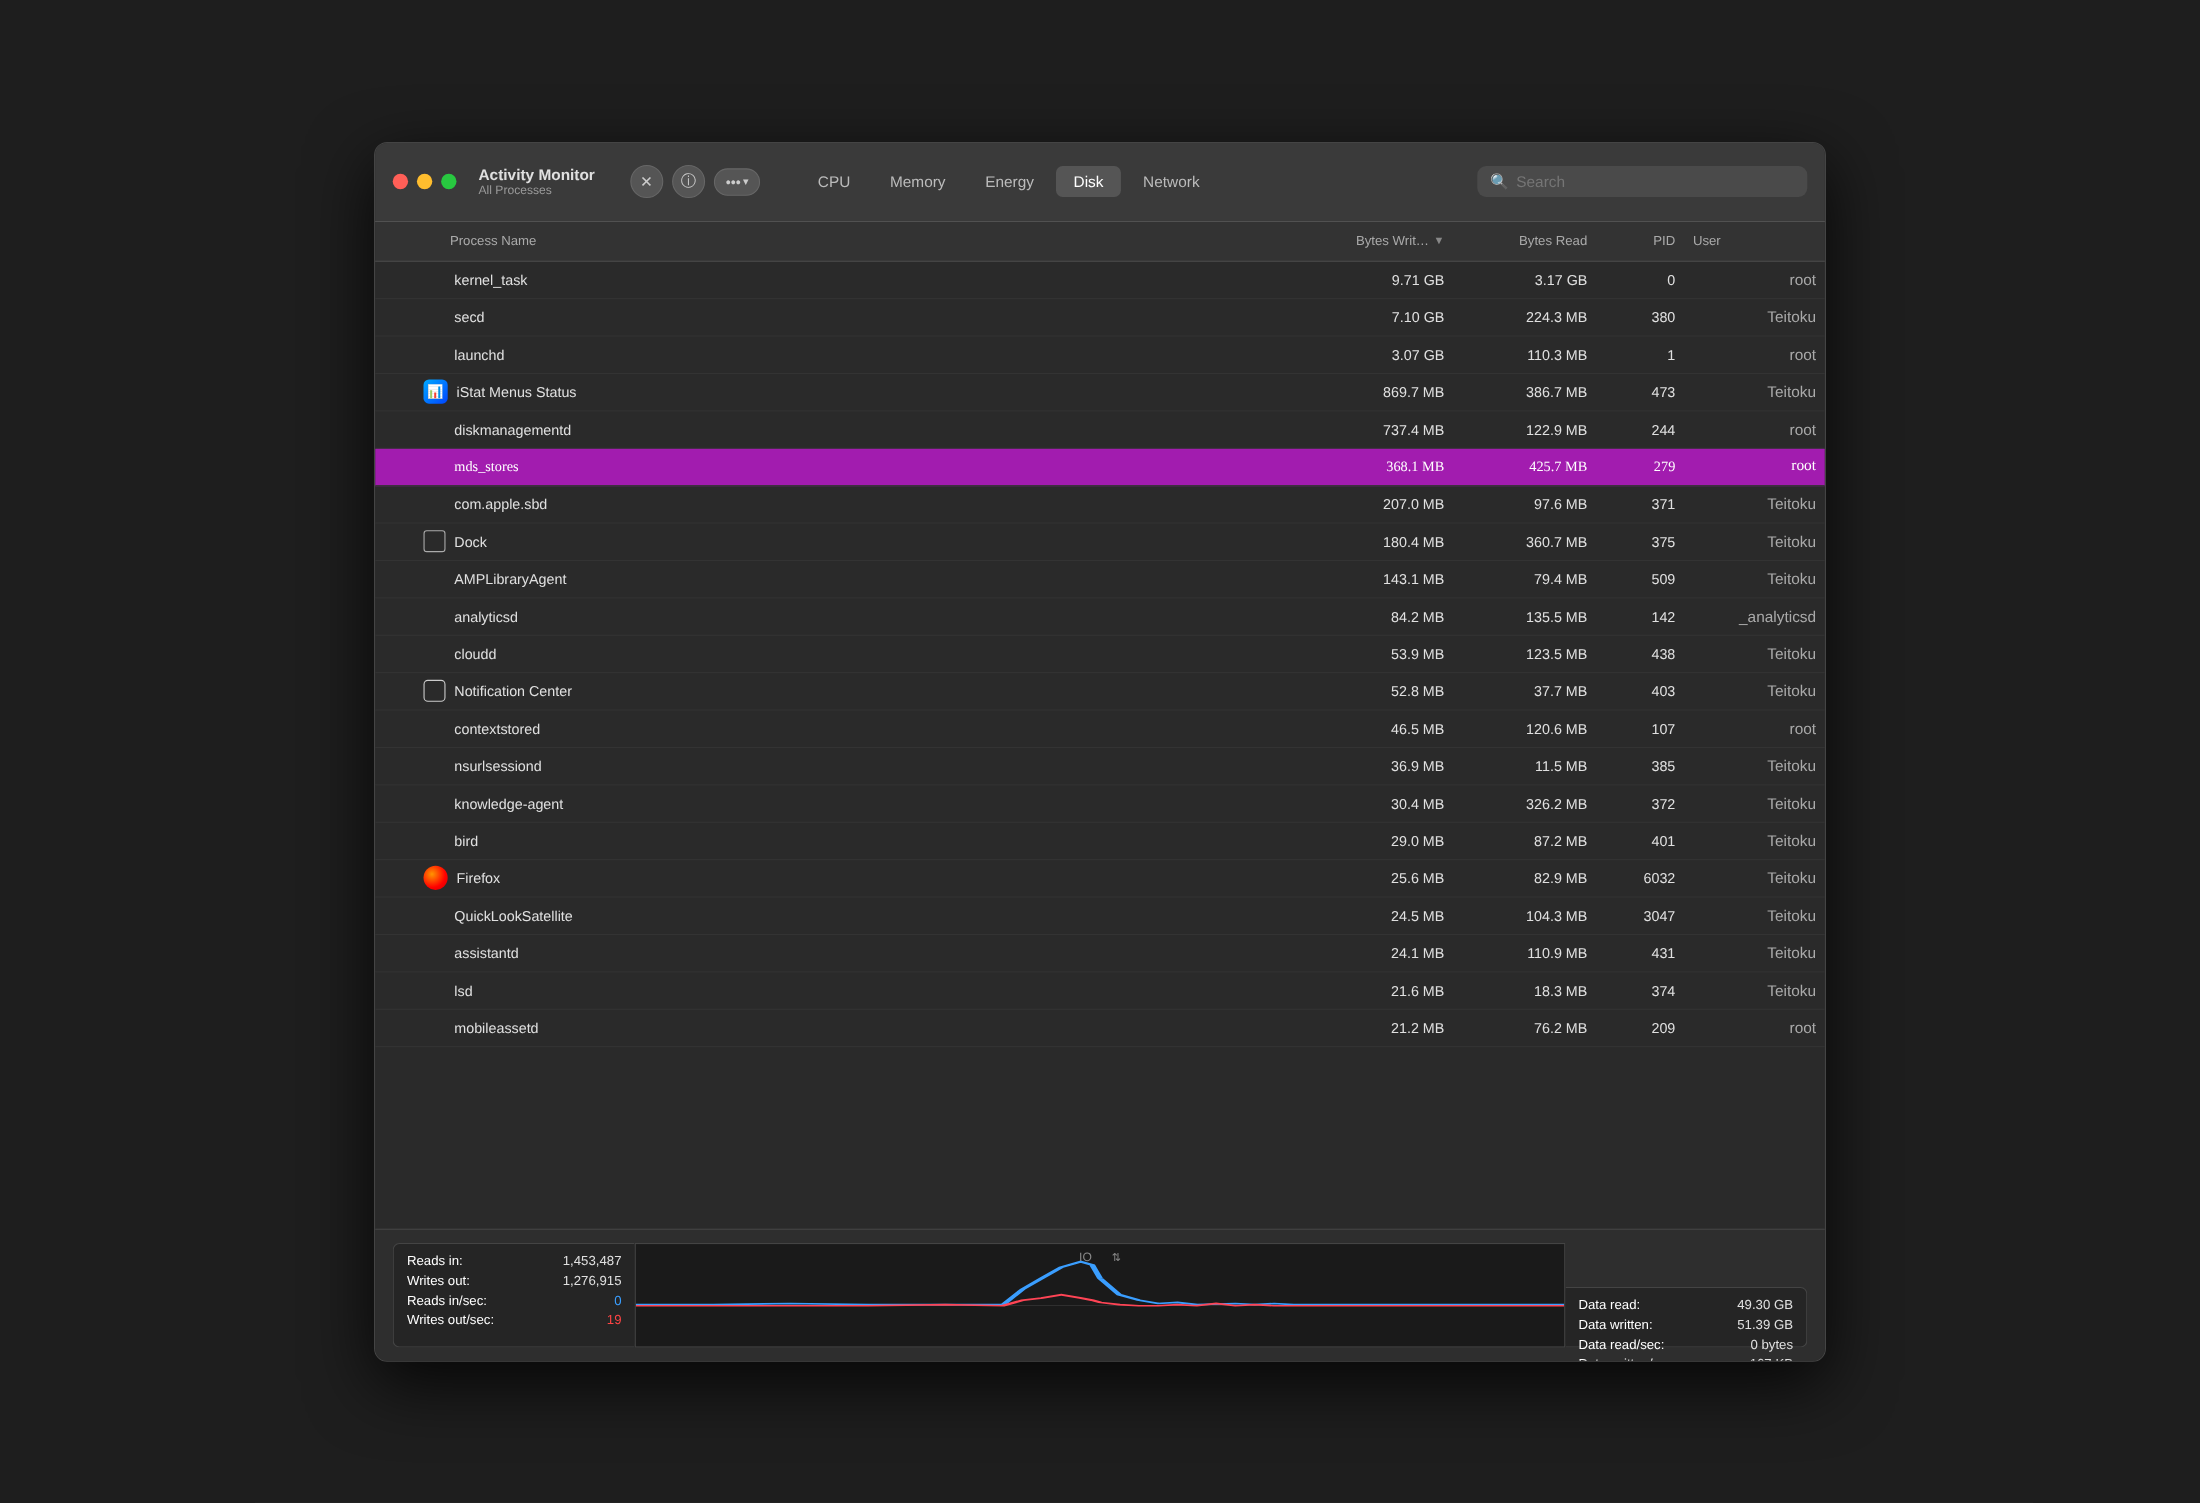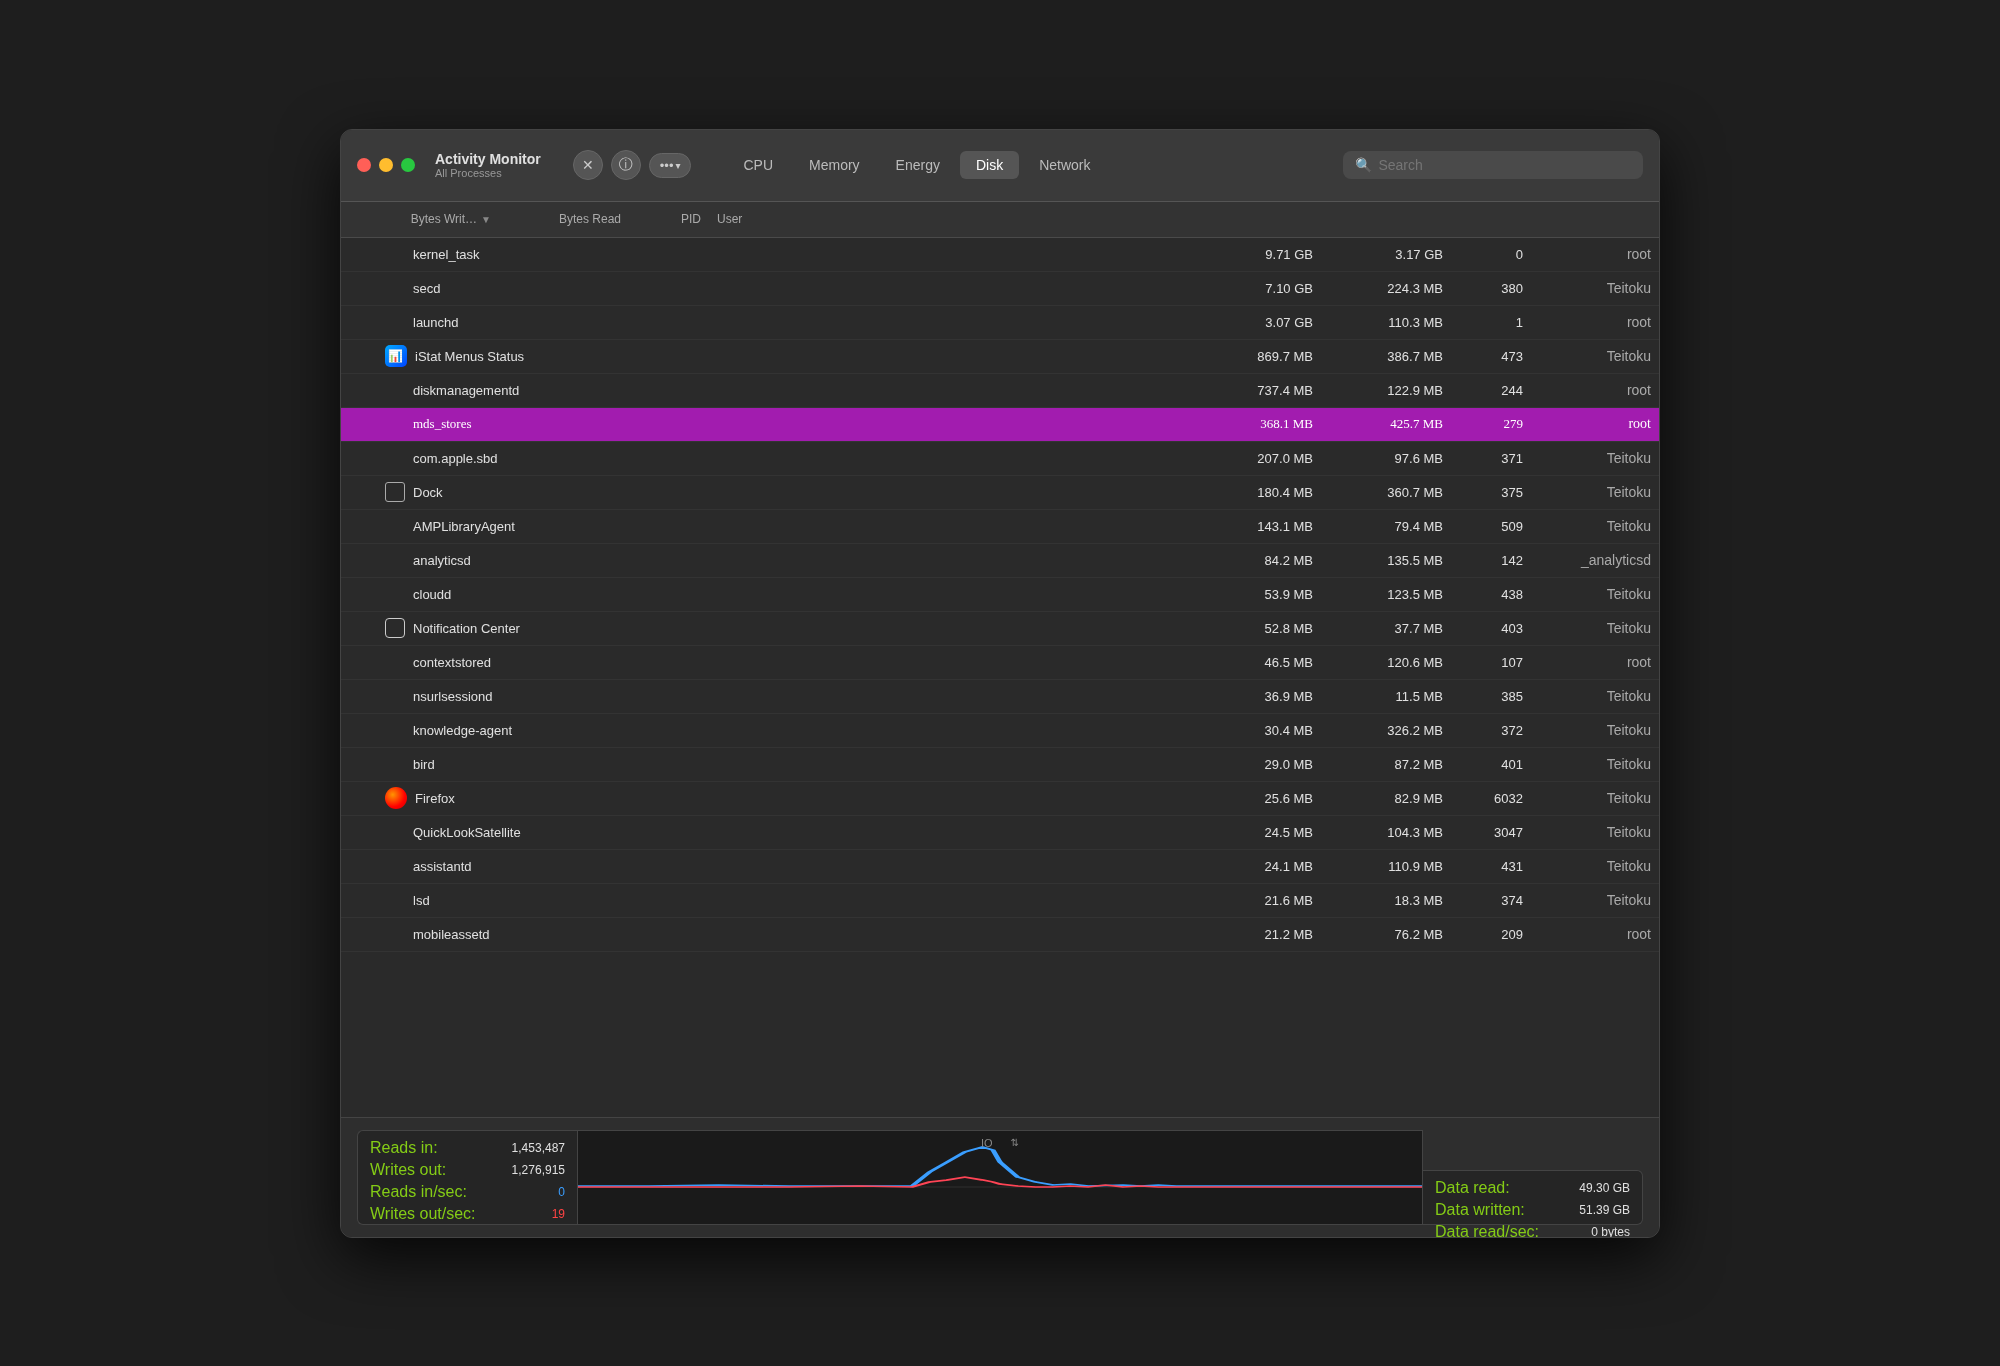--- a/index.html
+++ b/index.html
@@ -191,21 +191,21 @@
       border: 1px solid #444;
       border-right: none;
       border-radius: 6px 0 0 6px;
       padding: 8px 12px;
     }
     .stat-row {
       display: flex;
       justify-content: space-between;
       align-items: center;
     }
-    .stat-label { color: #84cc16; font-size: 16px; }
+    .stat-label { color: #ffffff; font-size: 12px; }
     .stat-value { color: #e0e0e0; font-size: 12px; }
     .stat-value.blue { color: #3a9eff; }
     .stat-value.red { color: #ff4444; }
     .chart-area {
       flex: 1;
       background: #1a1a1a;
       border: 1px solid #444;
       display: flex;
       flex-direction: column;
       align-items: center;
@@ -307,20 +307,21 @@
       <div class="tab active">Disk</div>
       <div class="tab">Network</div>
     </div>
     <div class="search-bar">
       <span class="search-icon">🔍</span>
       <input type="text" placeholder="Search" style="">
     </div>
   </div>
 
   <div class="table-header">
+    <div class="col-process">Process Name</div>
     <div class="col-bytes-write">
       <span>Bytes Writ…</span>
       <span class="sort-arrow">▼</span>
     </div>
     <div class="col-bytes-read">Bytes Read</div>
     <div class="col-pid">PID</div>
     <div class="col-user">User</div>
   </div>
 
   <div class="table-body" id="table-body">

